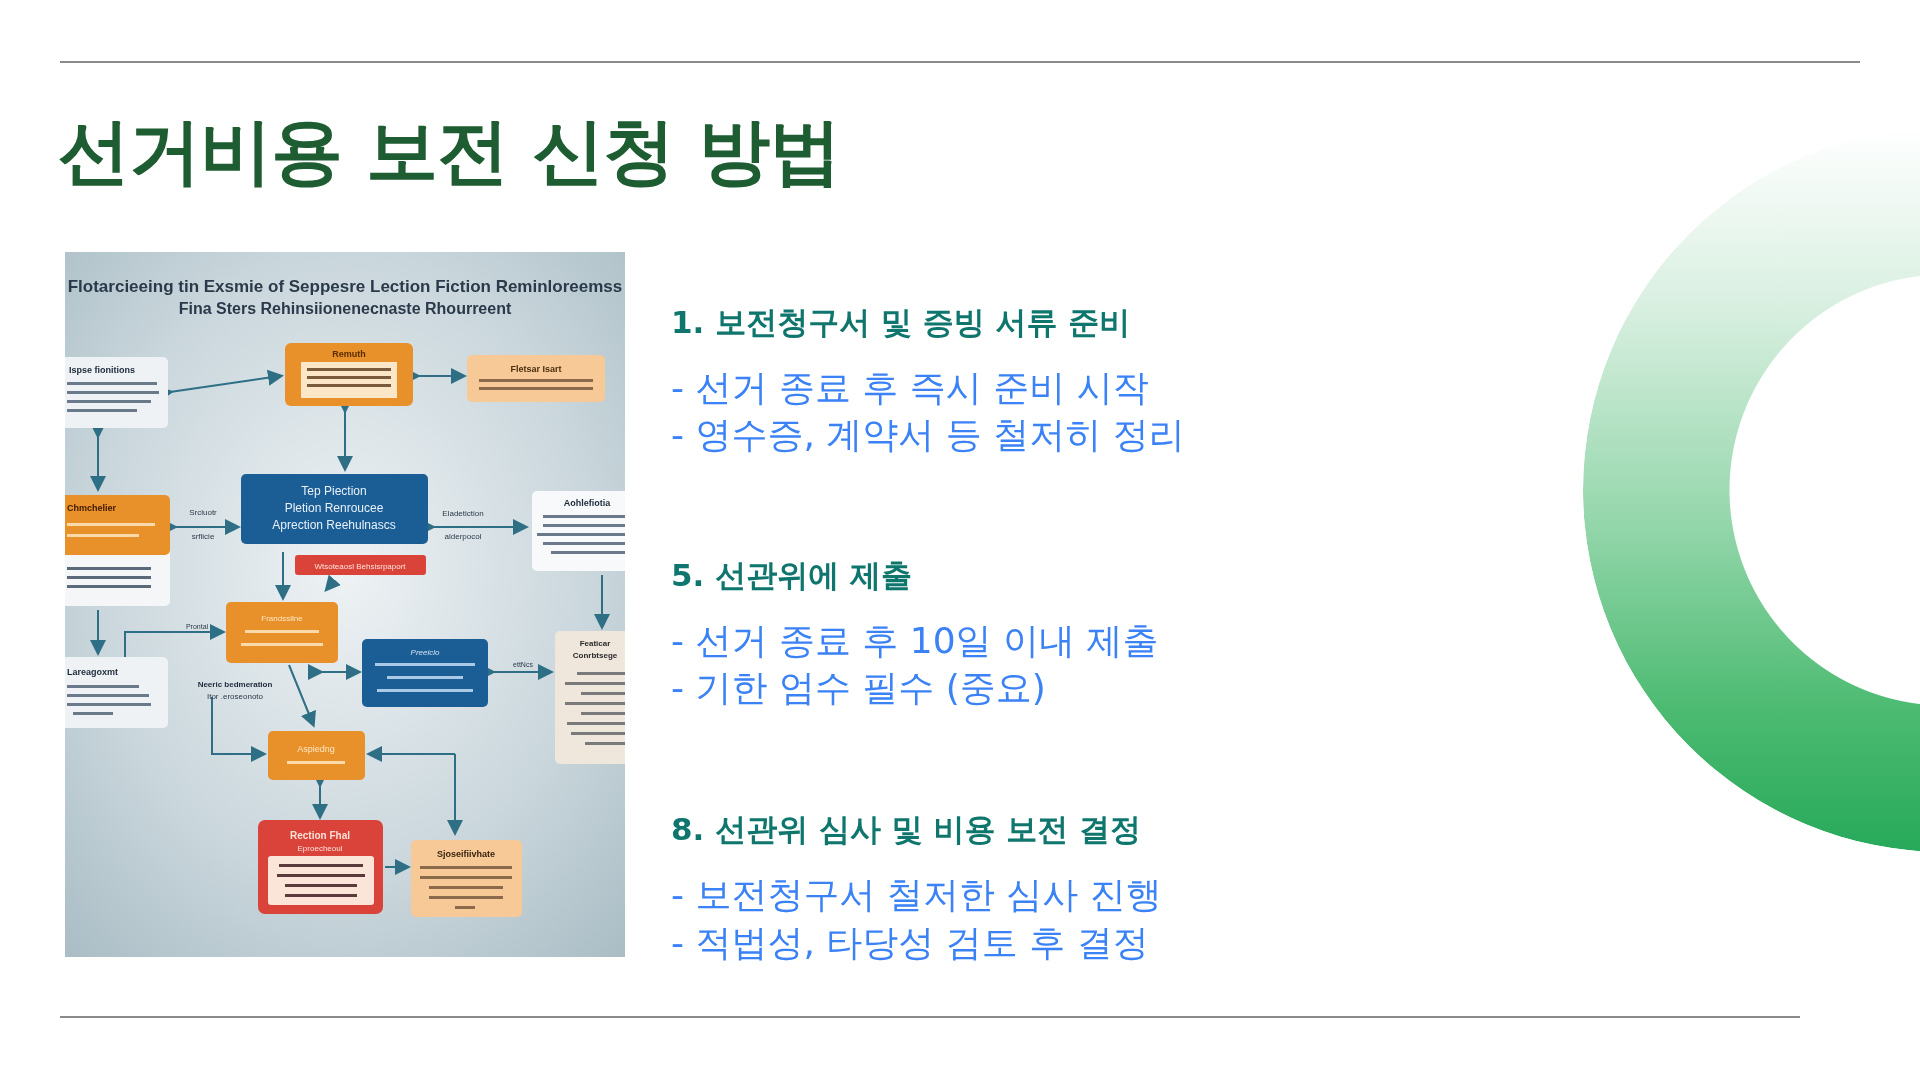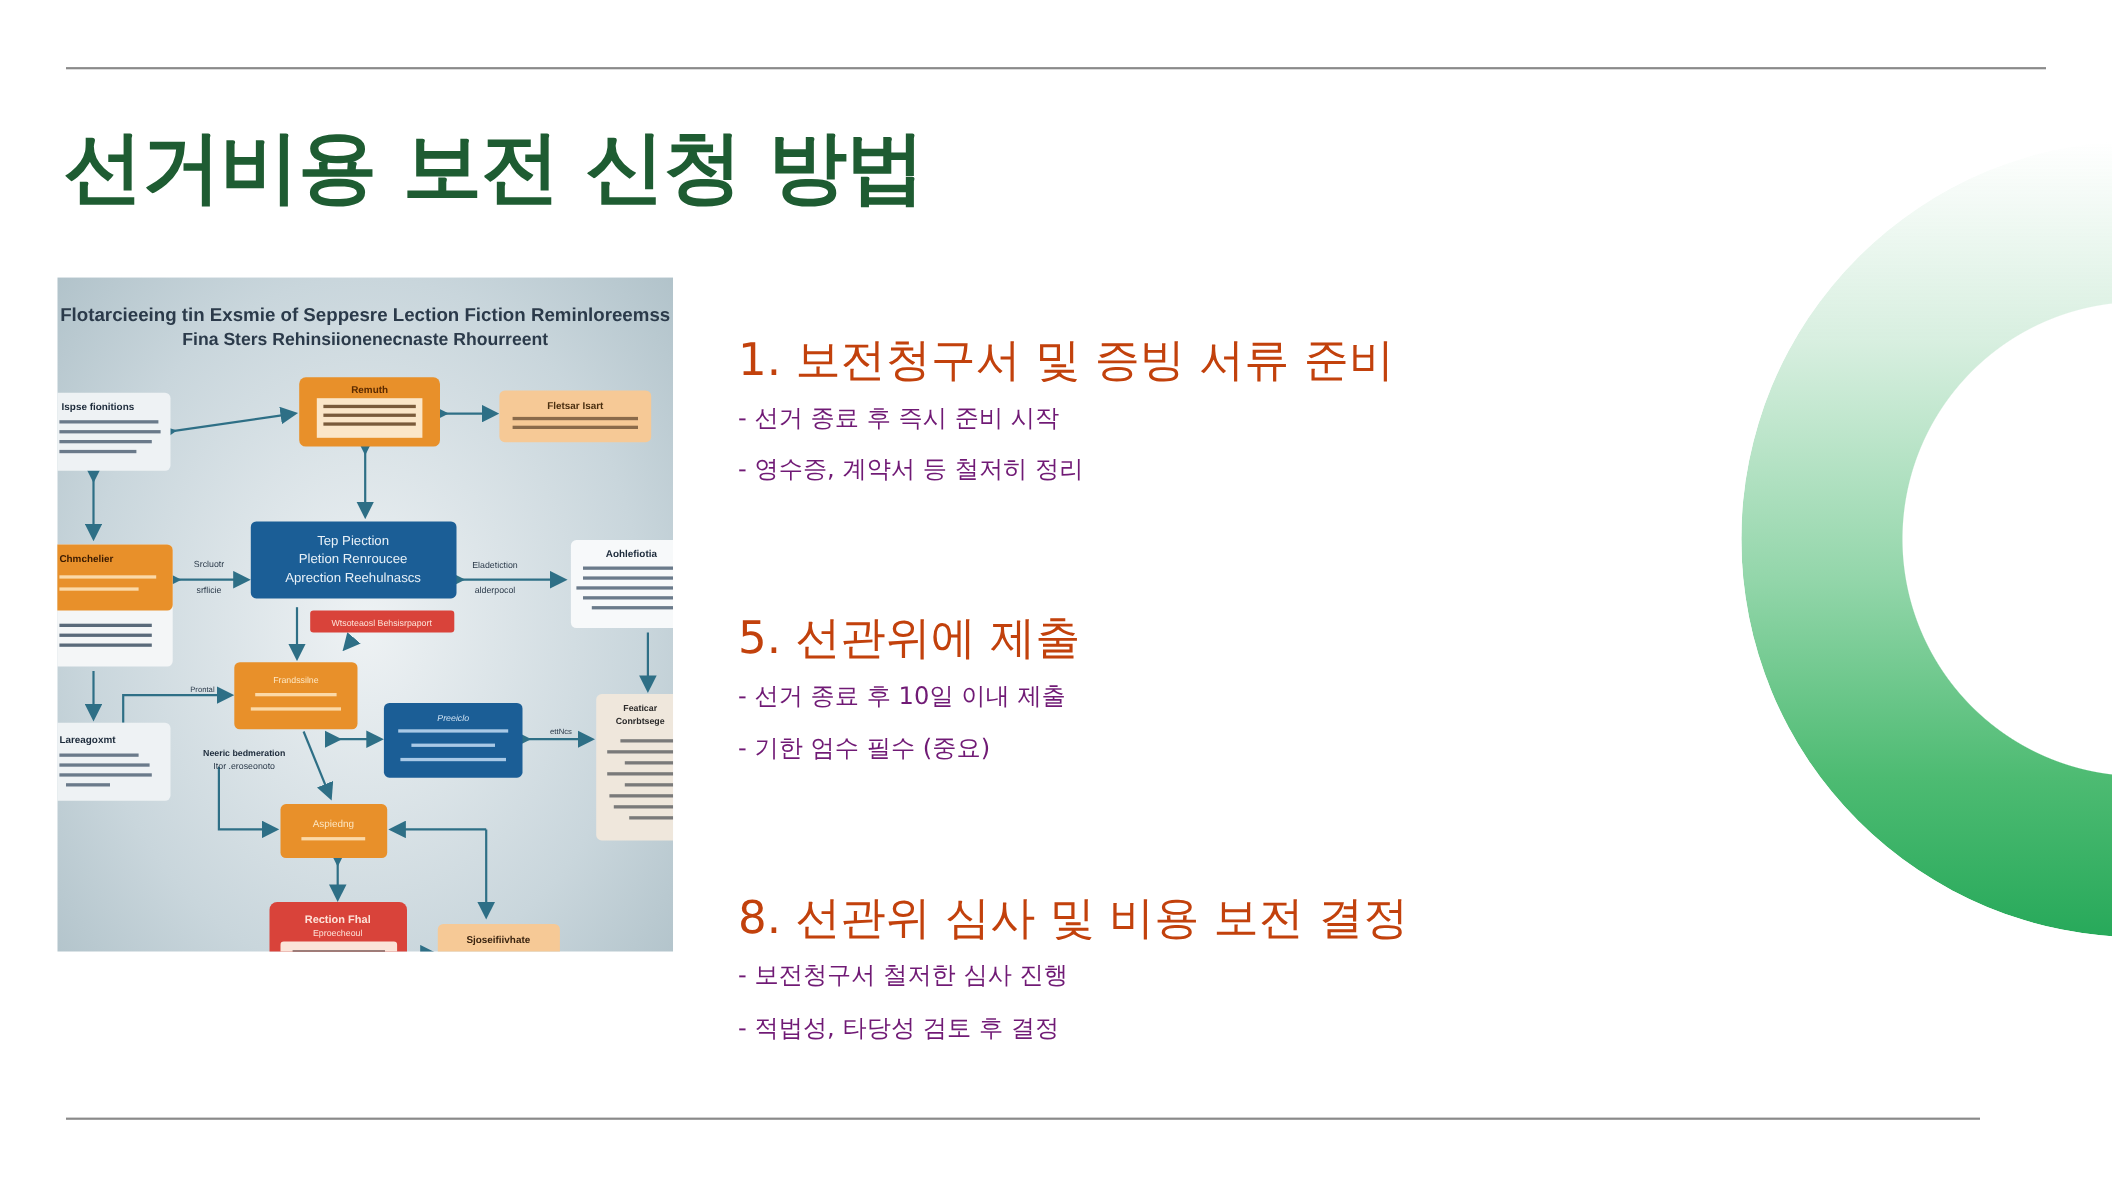--- a/index.html
+++ b/index.html
@@ -17,32 +17,32 @@
     letter-spacing: -1px; line-height: 1.1; white-space: nowrap;
   }
   .ring {
     position: absolute; left: 1583px; top: 128px;
     width: 724px; height: 724px; border-radius: 50%;
     background: linear-gradient(to bottom, rgba(255,255,255,0) 0%, #d8efe0 25%, #93d6aa 55%, #4dbb72 80%, #27a95a 100%);
     -webkit-mask: radial-gradient(circle at 50% 50%, transparent 0 215px, #000 216px);
             mask: radial-gradient(circle at 50% 50%, transparent 0 215px, #000 216px);
   }
   .diagram {
-    position: absolute; left: 52px; top: 252px; width: 560px; height: 613px;
+    position: absolute; left: 65px; top: 252px; width: 560px; height: 705px;
     overflow: hidden;
   }
   .diagram svg { display: block; width: 560px; height: 705px; }
   .steps { position: absolute; left: 671px; top: 0; width: 800px; }
   .step-heading {
     position: absolute; left: 0; white-space: nowrap;
-    font-size: 41px; font-weight: normal; color: #c2410c; line-height: 1;
+    font-size: 31px; font-weight: bold; color: #0f766e; line-height: 1;
   }
   .step-item {
     position: absolute; left: 0; white-space: nowrap;
-    font-size: 22px; color: #701a75; line-height: 1;
+    font-size: 36px; color: #3b82f6; line-height: 1;
   }
 </style>
 </head>
 <body>
 
 <div class="rule" id="rule-top"></div>
 
 <div class="ring"></div>
 
 <h1 class="title" style="margin:0">선거비용 보전 신청 방법</h1>

